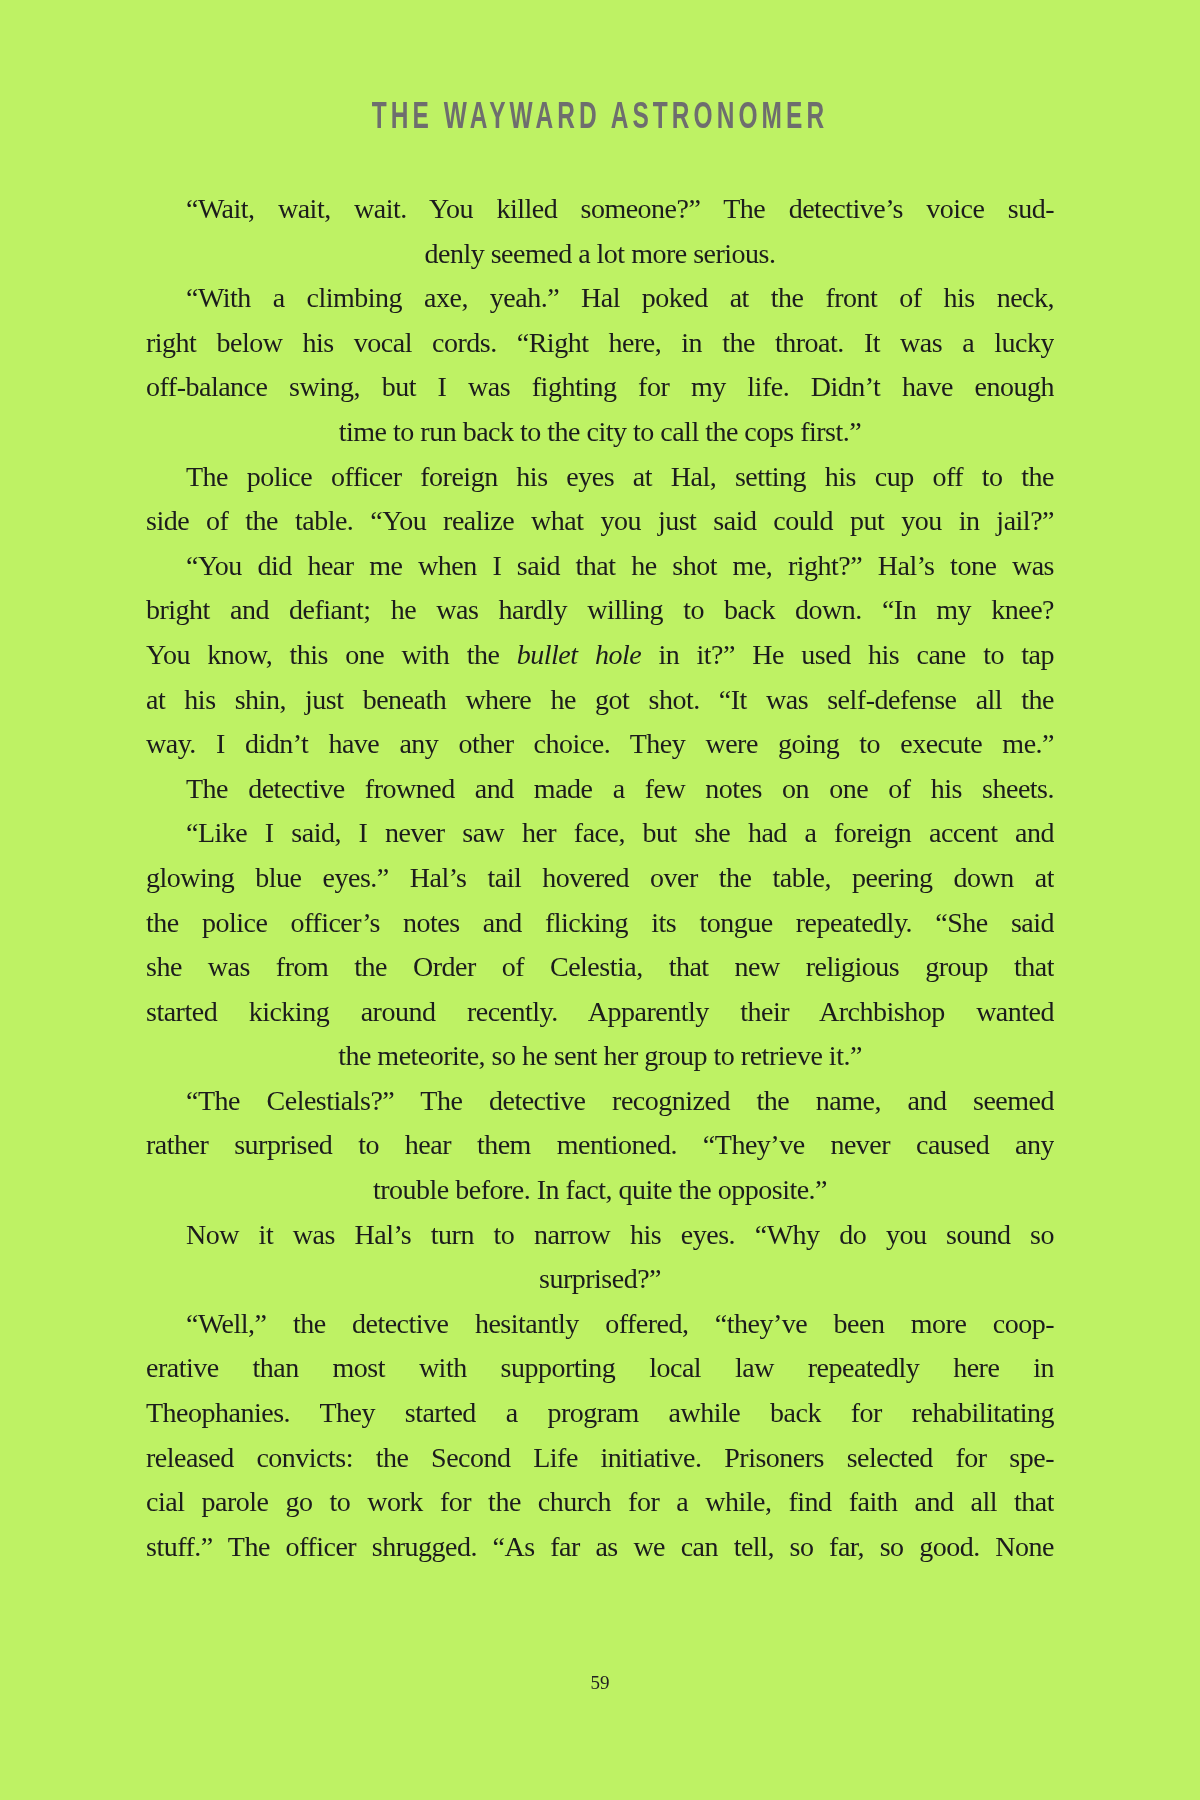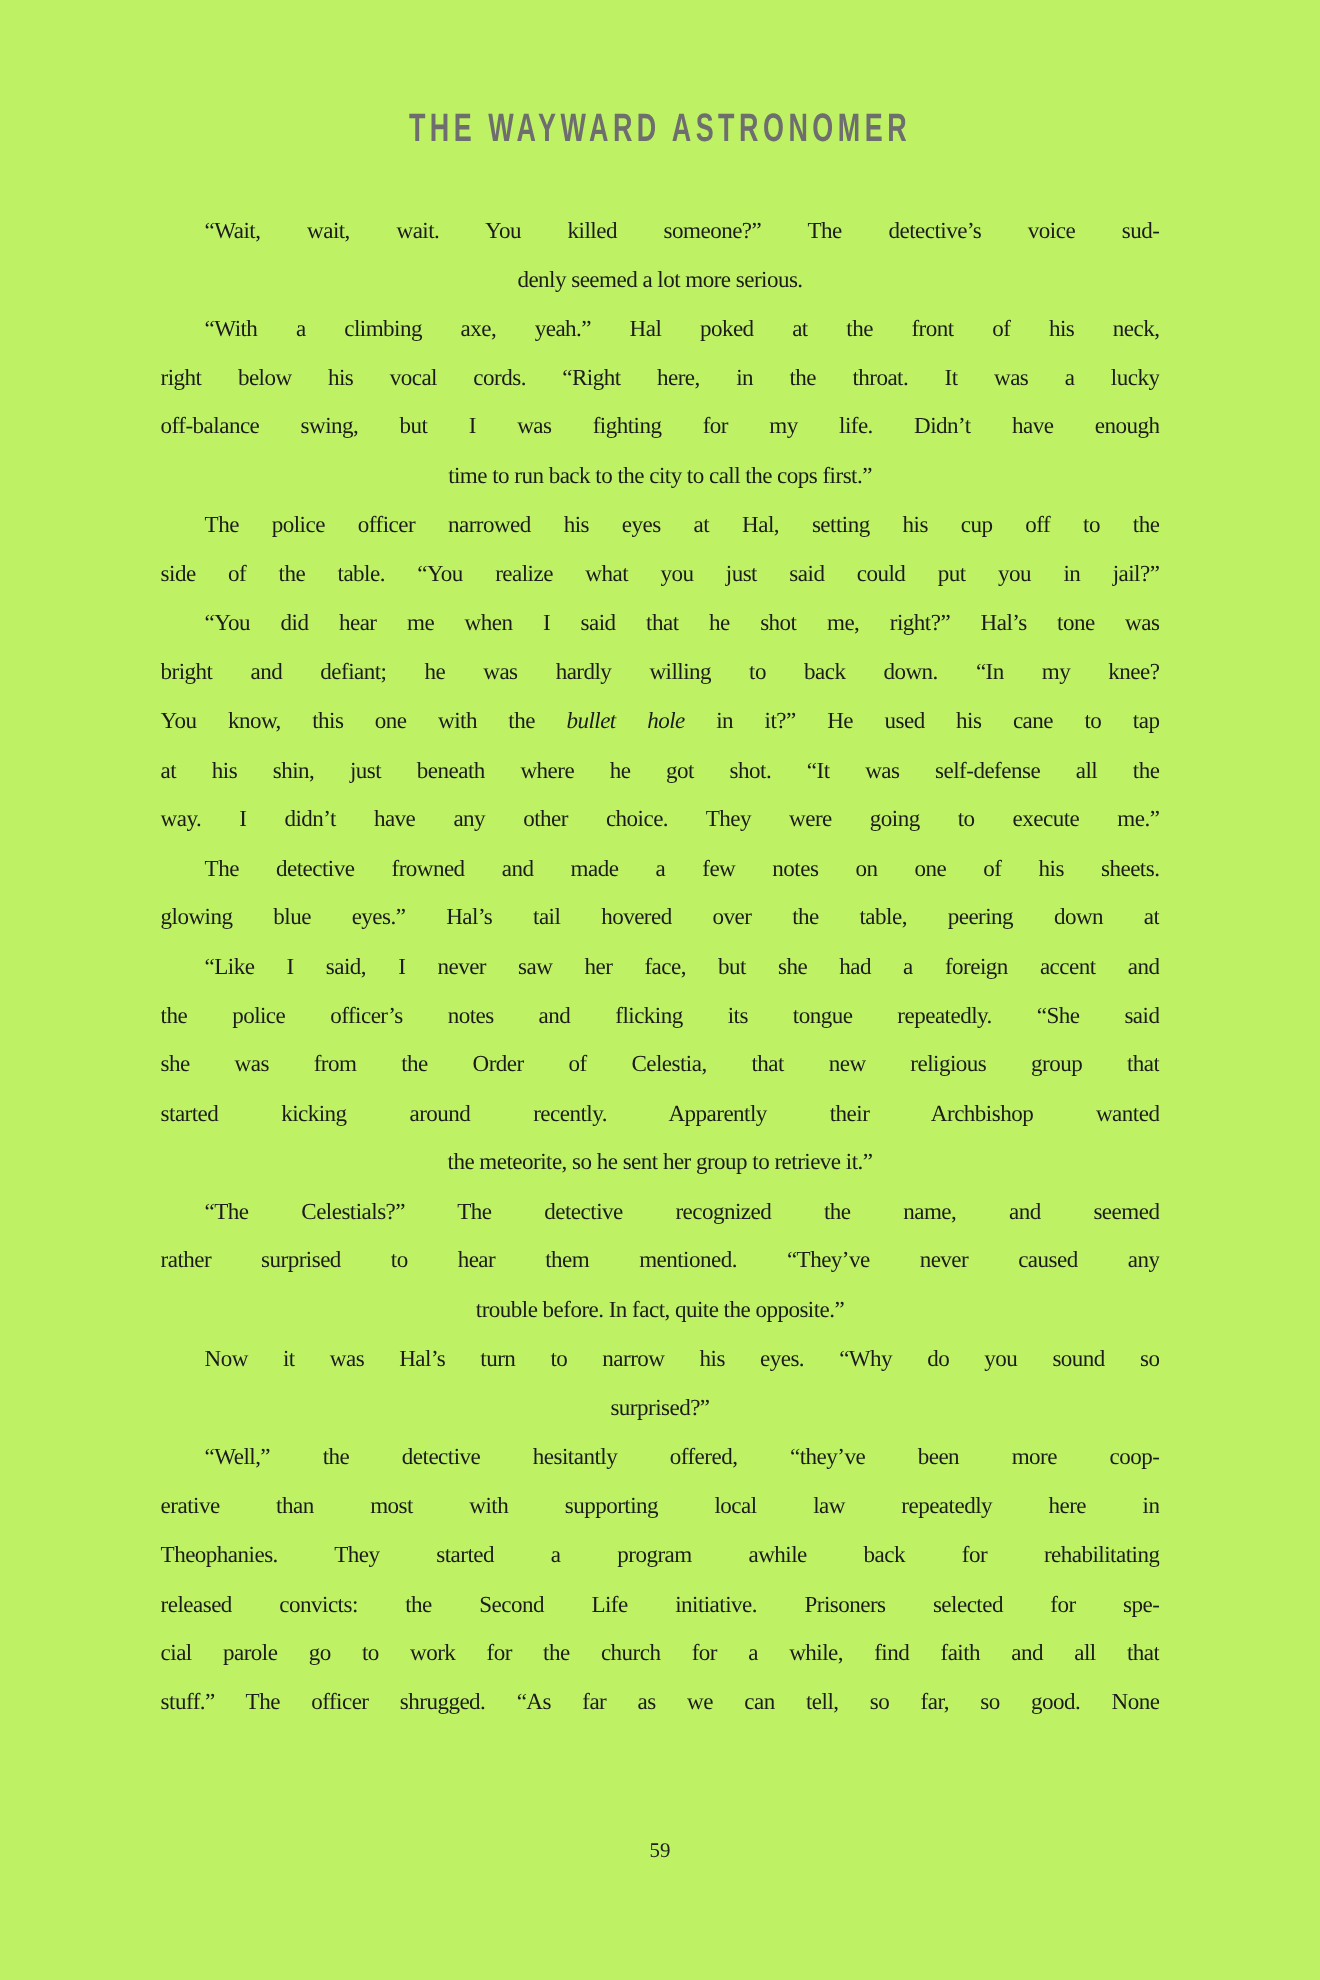--- a/index.html
+++ b/index.html
@@ -25,21 +25,21 @@
     color: #6e6e6e;
     transform: scaleX(0.68);
     transform-origin: center;
     white-space: nowrap;
   }
   .text-block {
     position: absolute;
     left: 146px;
     top: 187px;
     width: 908px;
-    font-size: 21px;
+    font-size: 28px;
     letter-spacing: -0.5px;
   }
   .para { margin: 0; padding: 0; }
   .line {
     height: 44.6px;
     line-height: 44.6px;
     overflow: hidden;
     text-align: center;
   }
   .line.just {
@@ -69,36 +69,36 @@
         <div class="line just first"><span>“Wait, wait, wait. You killed someone?” The detective’s voice sud-</span></div>
         <div class="line"><span>denly seemed a lot more serious.</span></div>
       </div>
       <div class="para">
         <div class="line just first"><span>“With a climbing axe, yeah.” Hal poked at the front of his neck,</span></div>
         <div class="line just"><span>right below his vocal cords. “Right here, in the throat. It was a lucky</span></div>
         <div class="line just"><span>off-balance swing, but I was fighting for my life. Didn’t have enough</span></div>
         <div class="line"><span>time to run back to the city to call the cops first.”</span></div>
       </div>
       <div class="para">
-        <div class="line just first"><span>The police officer narrowed his eyes at Hal, setting his cup off to the</span></div>
+        <div class="line just first"><span>The police officer foreign his eyes at Hal, setting his cup off to the</span></div>
         <div class="line just"><span>side of the table. “You realize what you just said could put you in jail?”</span></div>
       </div>
       <div class="para">
         <div class="line just first"><span>“You did hear me when I said that he shot me, right?” Hal’s tone was</span></div>
         <div class="line just"><span>bright and defiant; he was hardly willing to back down. “In my knee?</span></div>
         <div class="line just"><span>You know, this one with the </span><span class="italic">bullet hole</span><span> in it?” He used his cane to tap</span></div>
         <div class="line just"><span>at his shin, just beneath where he got shot. “It was self-defense all the</span></div>
         <div class="line just"><span>way. I didn’t have any other choice. They were going to execute me.”</span></div>
       </div>
       <div class="para">
         <div class="line just first"><span>The detective frowned and made a few notes on one of his sheets.</span></div>
       </div>
       <div class="para">
+        <div class="line just first"><span>“Like I said, I never saw her face, but she had a foreign accent and</span></div>
         <div class="line just"><span>glowing blue eyes.” Hal’s tail hovered over the table, peering down at</span></div>
-        <div class="line just first"><span>“Like I said, I never saw her face, but she had a foreign accent and</span></div>
         <div class="line just"><span>the police officer’s notes and flicking its tongue repeatedly. “She said</span></div>
         <div class="line just"><span>she was from the Order of Celestia, that new religious group that</span></div>
         <div class="line just"><span>started kicking around recently. Apparently their Archbishop wanted</span></div>
         <div class="line"><span>the meteorite, so he sent her group to retrieve it.”</span></div>
       </div>
       <div class="para">
         <div class="line just first"><span>“The Celestials?” The detective recognized the name, and seemed</span></div>
         <div class="line just"><span>rather surprised to hear them mentioned. “They’ve never caused any</span></div>
         <div class="line"><span>trouble before. In fact, quite the opposite.”</span></div>
       </div>

